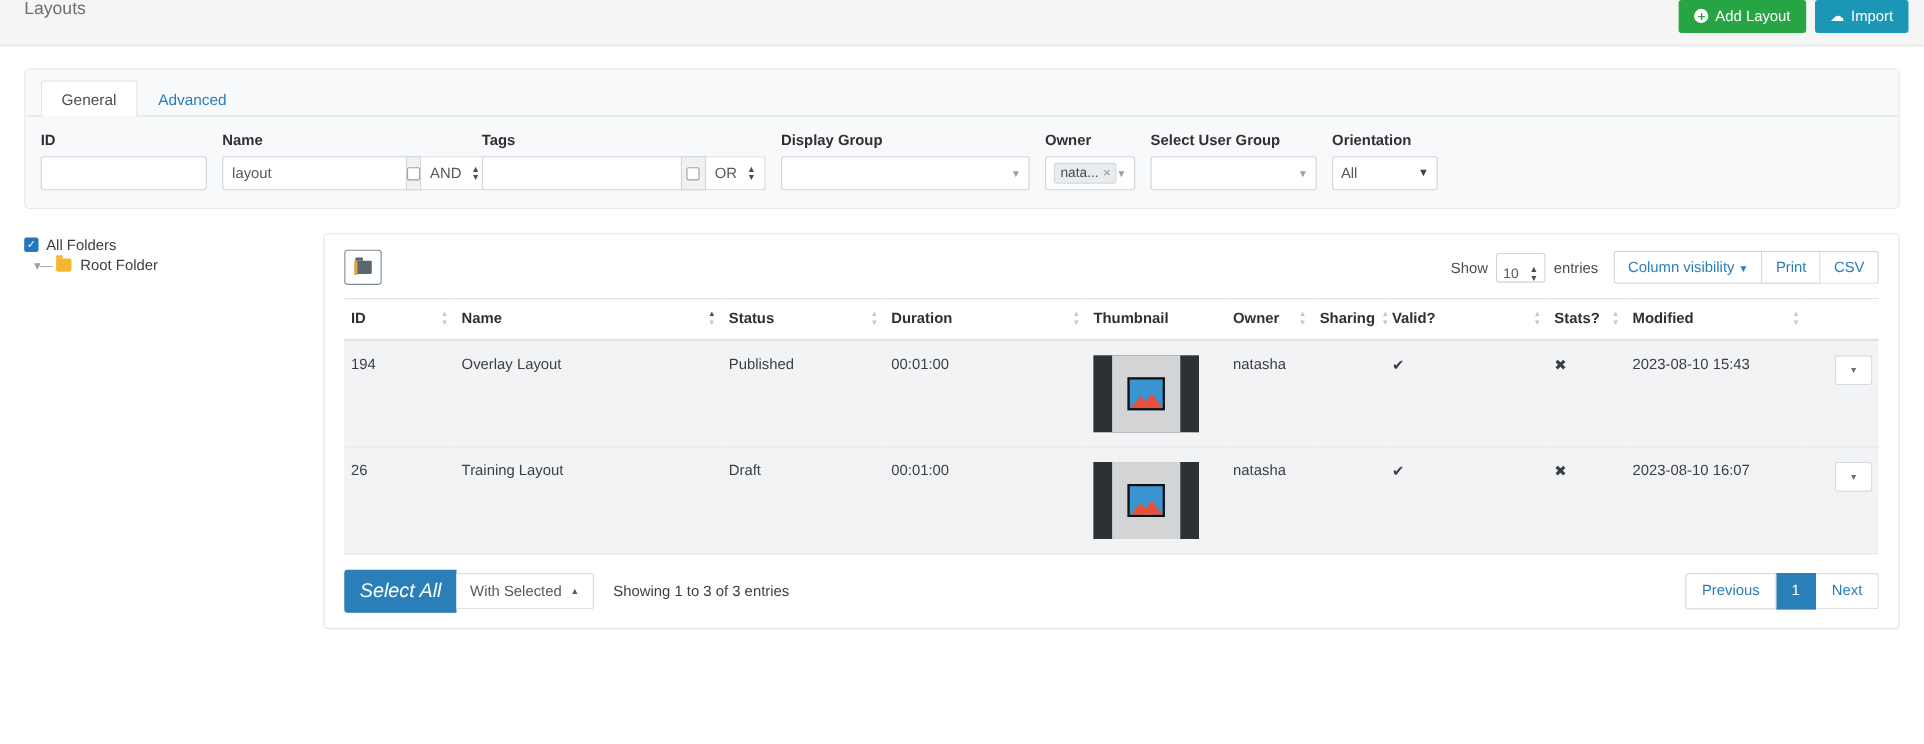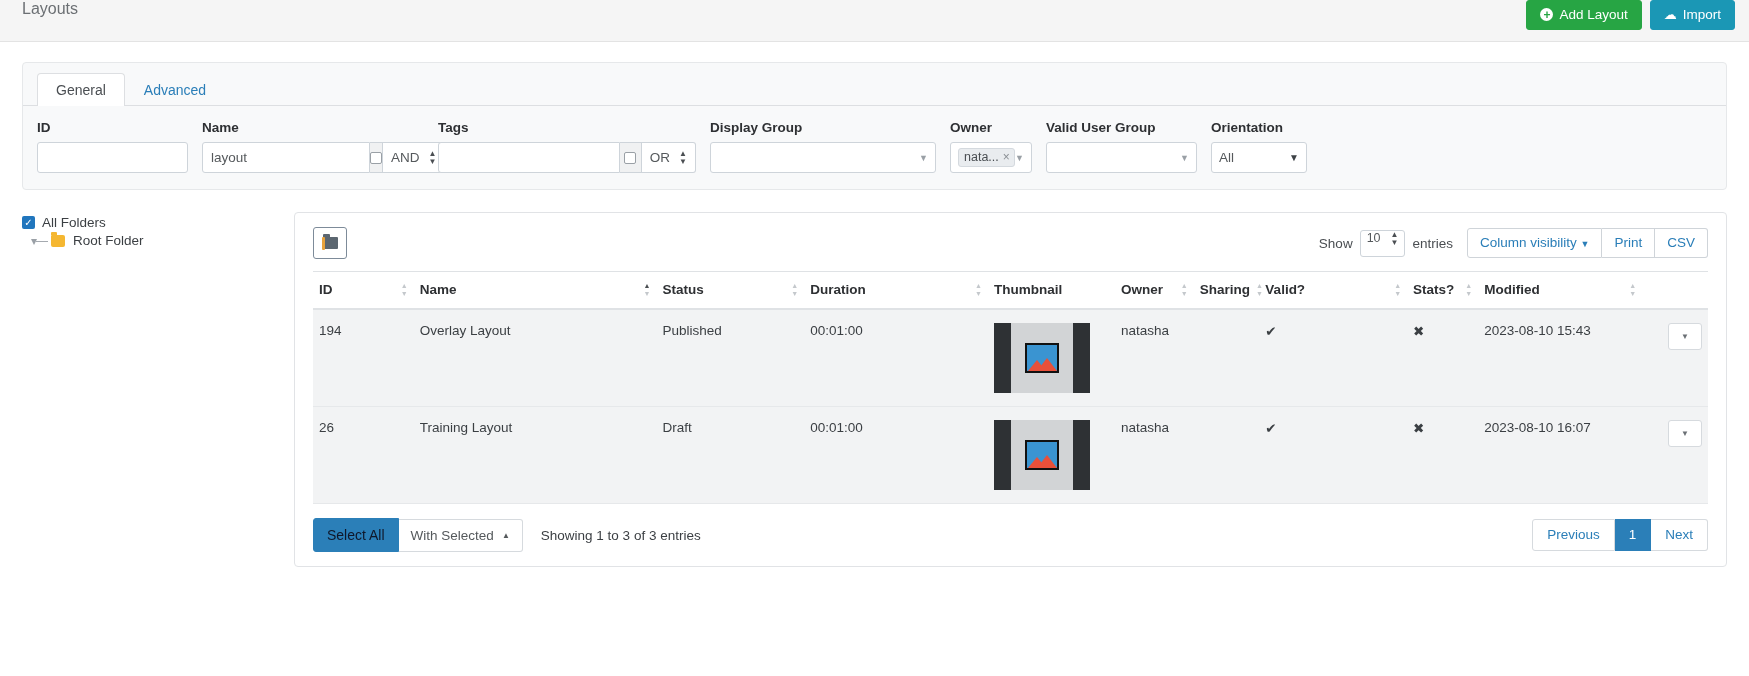--- a/index.html
+++ b/index.html
@@ -127,21 +127,21 @@
     display:flex;align-items:center;justify-content:center;cursor:pointer;
   }
   .folder-btn .fi { width:15px;height:12px;background:#5b6670;border-radius:1px;position:relative; }
   .folder-btn .fi:after{content:"";position:absolute;left:0;top:-3px;width:7px;height:3px;background:#5b6670;border-radius:1px 1px 0 0;}
   .folder-btn .fi:before{content:"";position:absolute;left:-1px;bottom:-1px;width:3px;height:13px;background:#e8a33d;border-radius:1px;}
 
   .toolbar-right { margin-left:auto; display:flex; align-items:center; gap:4px; }
   .show-entries { display:flex; align-items:center; gap:7px; font-size:13.5px; color:#4a4e52; margin-right:10px; }
   .len-select {
     border:1px solid #ced4da; border-radius:3px; height:27px; background:#fff;
-    display:flex; align-items:flex-start; gap:10px; padding:0 6px; font-size:12.5px; color:#55595c;
+    display:flex; align-items:flex-end; gap:10px; padding:0 6px; font-size:12.5px; color:#55595c;
   }
   .dt-btns { display:flex; }
   .dt-btn {
     border:1px solid #cfd4d9; background:#fff; color:#2a7eb8;
     font-size:13.5px; padding:6px 12px; cursor:pointer; line-height:1.25;
     font-family:"Liberation Sans", sans-serif;
   }
   .dt-btn:first-child { border-radius:3px 0 0 3px; }
   .dt-btn:last-child  { border-radius:0 3px 3px 0; border-left:none; }
   .dt-btn:not(:first-child):not(:last-child) { border-left:none; }
@@ -176,21 +176,21 @@
   .broken-img .m1 { left:1px; border-width:0 9px 11px 9px; border-color:transparent transparent #e8503a transparent; }
   .broken-img .m2 { right:0px; border-width:0 10px 13px 10px; border-color:transparent transparent #e8503a transparent; }
 
   .row-caret-btn {
     width:34px;height:27px;border:1px solid #d6dade;border-radius:3px;background:#fff;
     display:flex;align-items:center;justify-content:center;cursor:pointer;
     font-size:8px;color:#6b7075; margin-left:auto;
   }
 
   .table-footer { display:flex; align-items:center; margin-top:14px; }
-  .btn-primary { background:#2b7fb8; border:1px solid #2b7fb8; color:#0f172a; border-radius:3px 0 0 3px; padding:8px 13px; font-size:14px; cursor:pointer; font-family:"Liberation Sans", sans-serif;}
+  .btn-primary { background:#2b7fb8; border:1px solid #2b7fb8; color:#ffffff; border-radius:3px 0 0 3px; padding:8px 13px; font-size:18px; cursor:pointer; font-family:"Liberation Sans", sans-serif;font-style:italic;}
   .btn-light-group { background:#fff; border:1px solid #d6dade; border-left:none; border-radius:0 3px 3px 0; padding:8px 12px; font-size:13.5px; color:#55595c; cursor:pointer; display:flex; align-items:center; gap:8px; font-family:"Liberation Sans", sans-serif;}
   .showing-info { font-size:13.5px; color:#3b3f43; margin-left:18px; }
   .pagination { margin-left:auto; display:flex; }
   .pg {
     border:1px solid #d6dade; background:#fff; color:#2a7eb8;
     font-size:13.5px; padding:7px 14px; cursor:pointer; line-height:1.2;
     font-family:"Liberation Sans", sans-serif;
   }
   .pg + .pg { border-left:none; }
   .pg:first-child { border-radius:3px 0 0 3px; }
@@ -276,21 +276,21 @@
       <div class="select-like">
         <span class="token">
           <span>nata...</span>
           <span class="x">×</span>
         </span>
         <span class="arr">▼</span>
       </div>
     </div>
 
     <div class="fg" style="width:165px">
-      <span class="fg-label">Valid User Group</span>
+      <span class="fg-label">Select User Group</span>
       <div class="select-like">
         <span></span>
         <span class="arr">▼</span>
       </div>
     </div>
 
     <div class="fg" style="width:110px">
       <span class="fg-label">Orientation</span>
       <div class="select-like select-native">
         <span>All</span>

